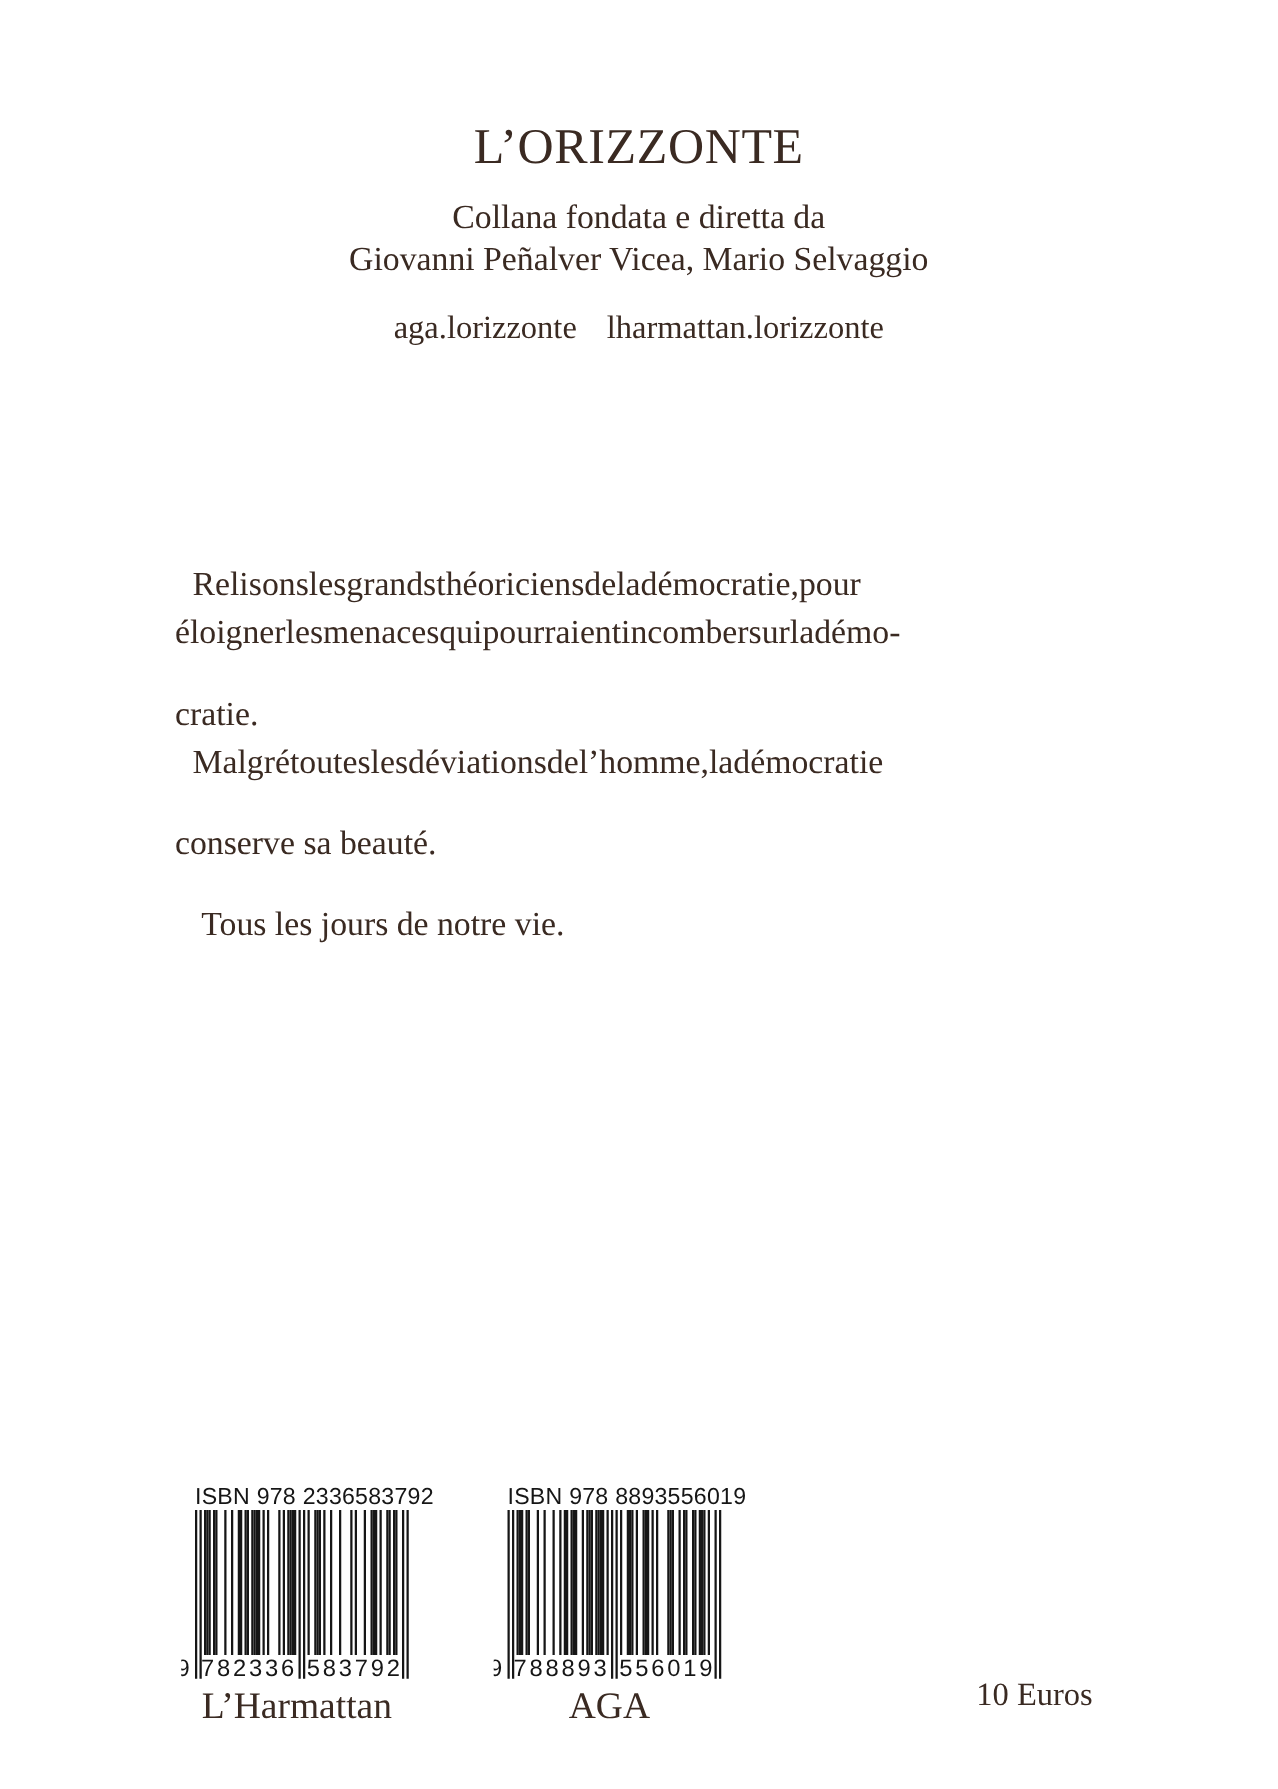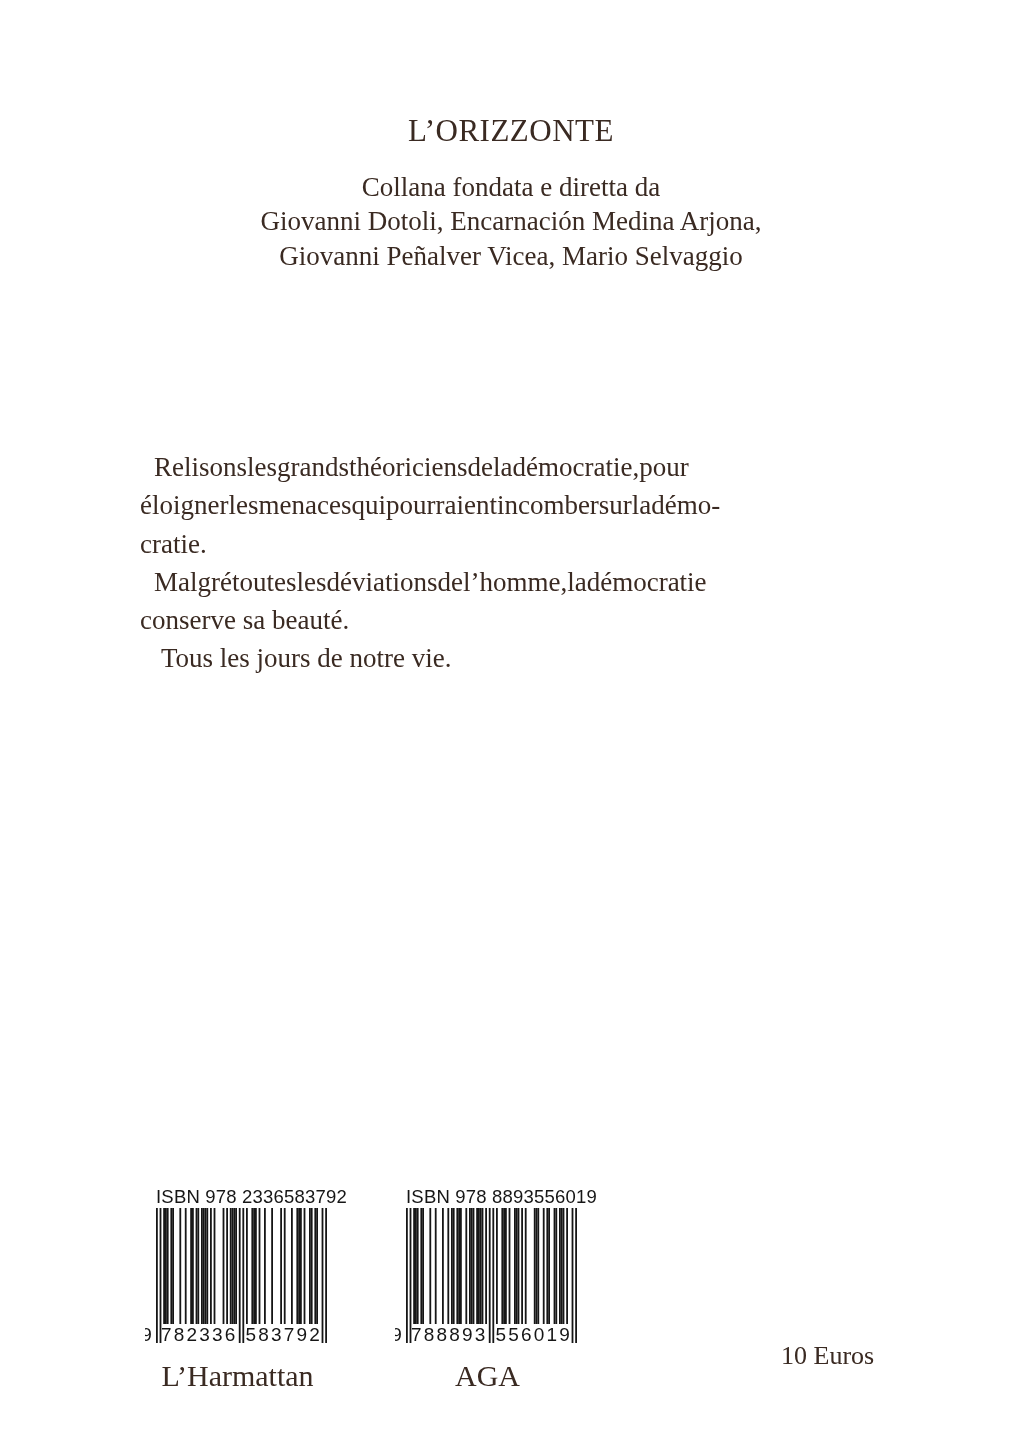--- a/index.html
+++ b/index.html
@@ -26,22 +26,22 @@
   
   .masthead {
     position: absolute;
     top: 94px;
     left: 0;
     width: 100%;
     text-align: center;
     color: var(--ink);
   }
   .masthead h1 {
-    margin: 14px;
-    font-size: 31px;
+    margin: 0;
+    font-size: 40px;
     font-weight: normal;
     line-height: 46px;
     letter-spacing: 0.5px;
   }
   .masthead .subtitle {
     margin-top: 16px;
     font-size: 27px;
     line-height: 34px;
   }
   .masthead .directors {
@@ -70,41 +70,41 @@
   .blurb .line {
     line-height: 38.3px;
     height: 38.3px;
     white-space: nowrap;
   }
   .blurb .line.just {
     display: flex;
   }
   .blurb .line.just span { white-space: pre; }
   .blurb .line.just .ind { flex: 0 0 14px; }
-  .blurb .line.plain { text-align: left; }
+  .blurb .line.plain { text-align: left; margin-top: 27px; }
   .blurb .line.plain.indent { text-indent: 21px; }
 
   
   .bc {
     position: absolute;
     top: 1186px;
     width: 185px;
   }
   .bc .isbn-label {
     font-family: Liberation Sans, sans-serif;
     font-size: 18.5px;
     line-height: 21px;
     letter-spacing: 0.2px;
     color: var(--bar);
     margin-left: 11px;
     white-space: nowrap;
   }
   .bc svg { display: block; margin-top: 1px; }
   .bc .publisher {
-    margin-top: 14px;
+    margin-top: 3px;
     text-align: center;
     font-size: 30px;
     line-height: 34px;
     color: var(--ink);
   }
   .price {
     position: absolute;
     top: 1338px;
     left: 781px;
     font-size: 26px;
@@ -114,22 +114,25 @@
   }
 </style>
 </head>
 <body>
 
 <div class="page">
 
   <div class="masthead">
     <h1>L’ORIZZONTE</h1>
     <div class="subtitle">Collana fondata e diretta da</div>
-    <div class="directors">Giovanni Dotoli, Encarnación Medina Arjona,</div>
     <div class="directors">Giovanni Peñalver Vicea, Mario Selvaggio</div>
+    <div class="sites">
+      <span>aga.lorizzonte</span>
+      <span>lharmattan.lorizzonte</span>
+    </div>
   </div>
 
   <div class="blurb">
       <div class="para">
         <div class="line just">
           <span class="ind"></span>
           <span>Relisons</span>
           <span>les</span>
           <span>grands</span>
           <span>théoriciens</span>

